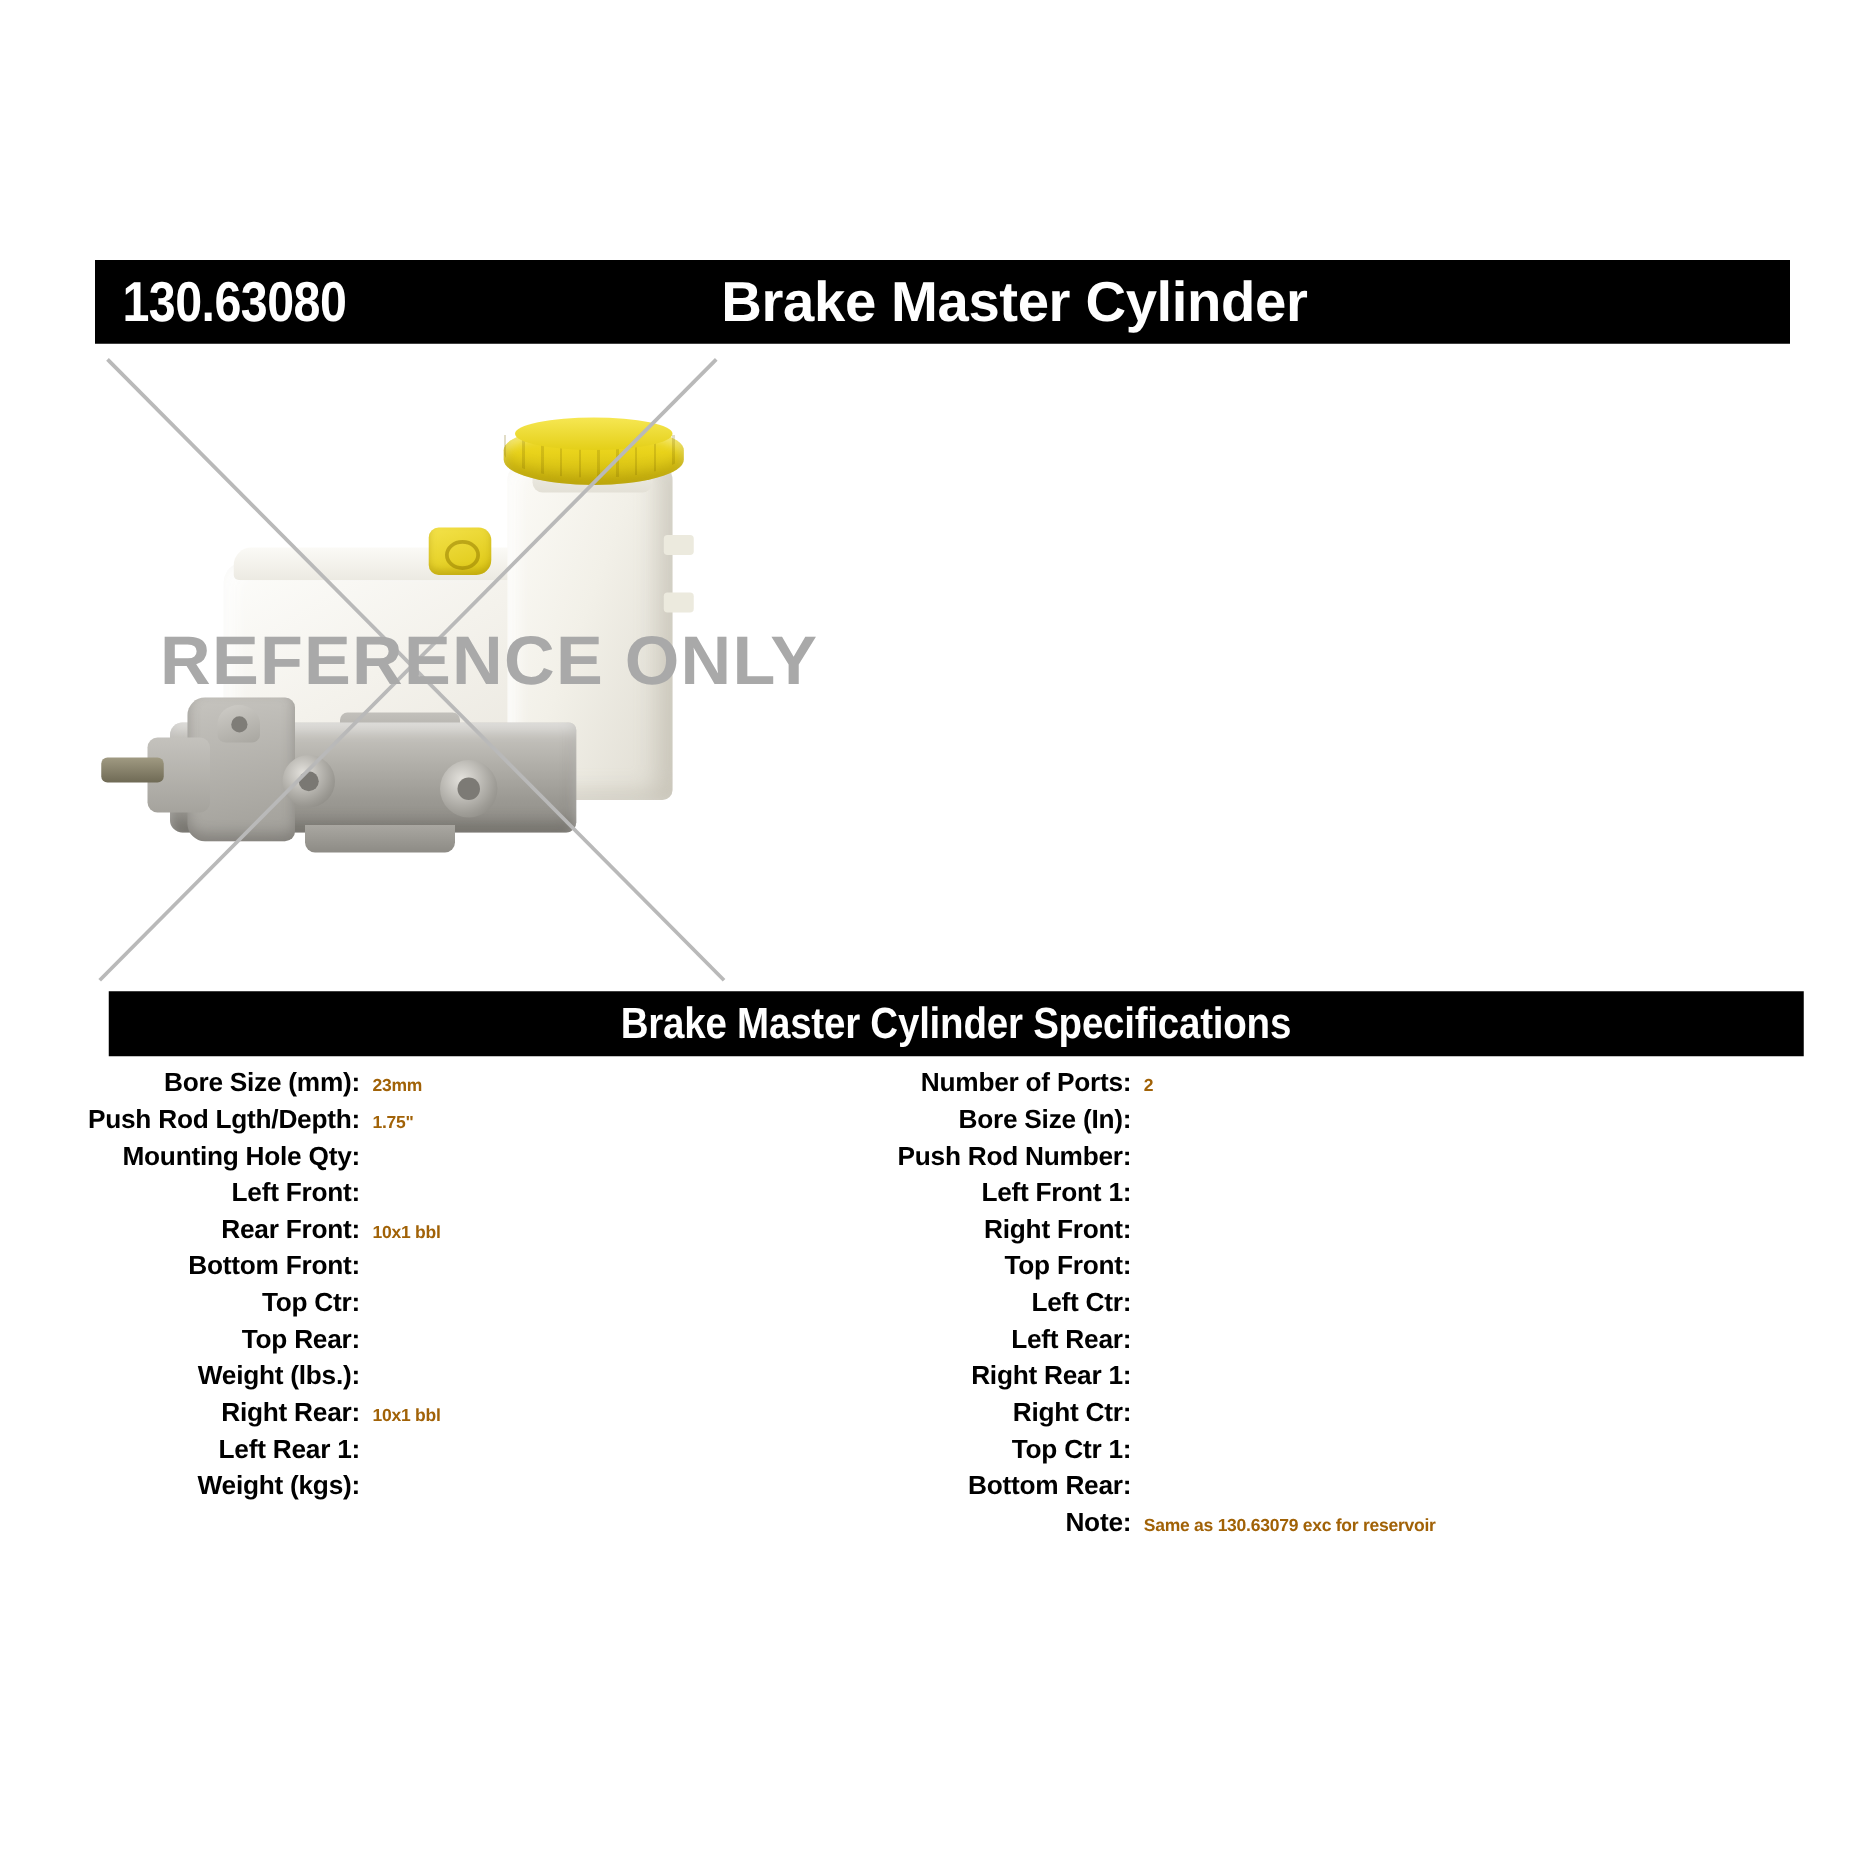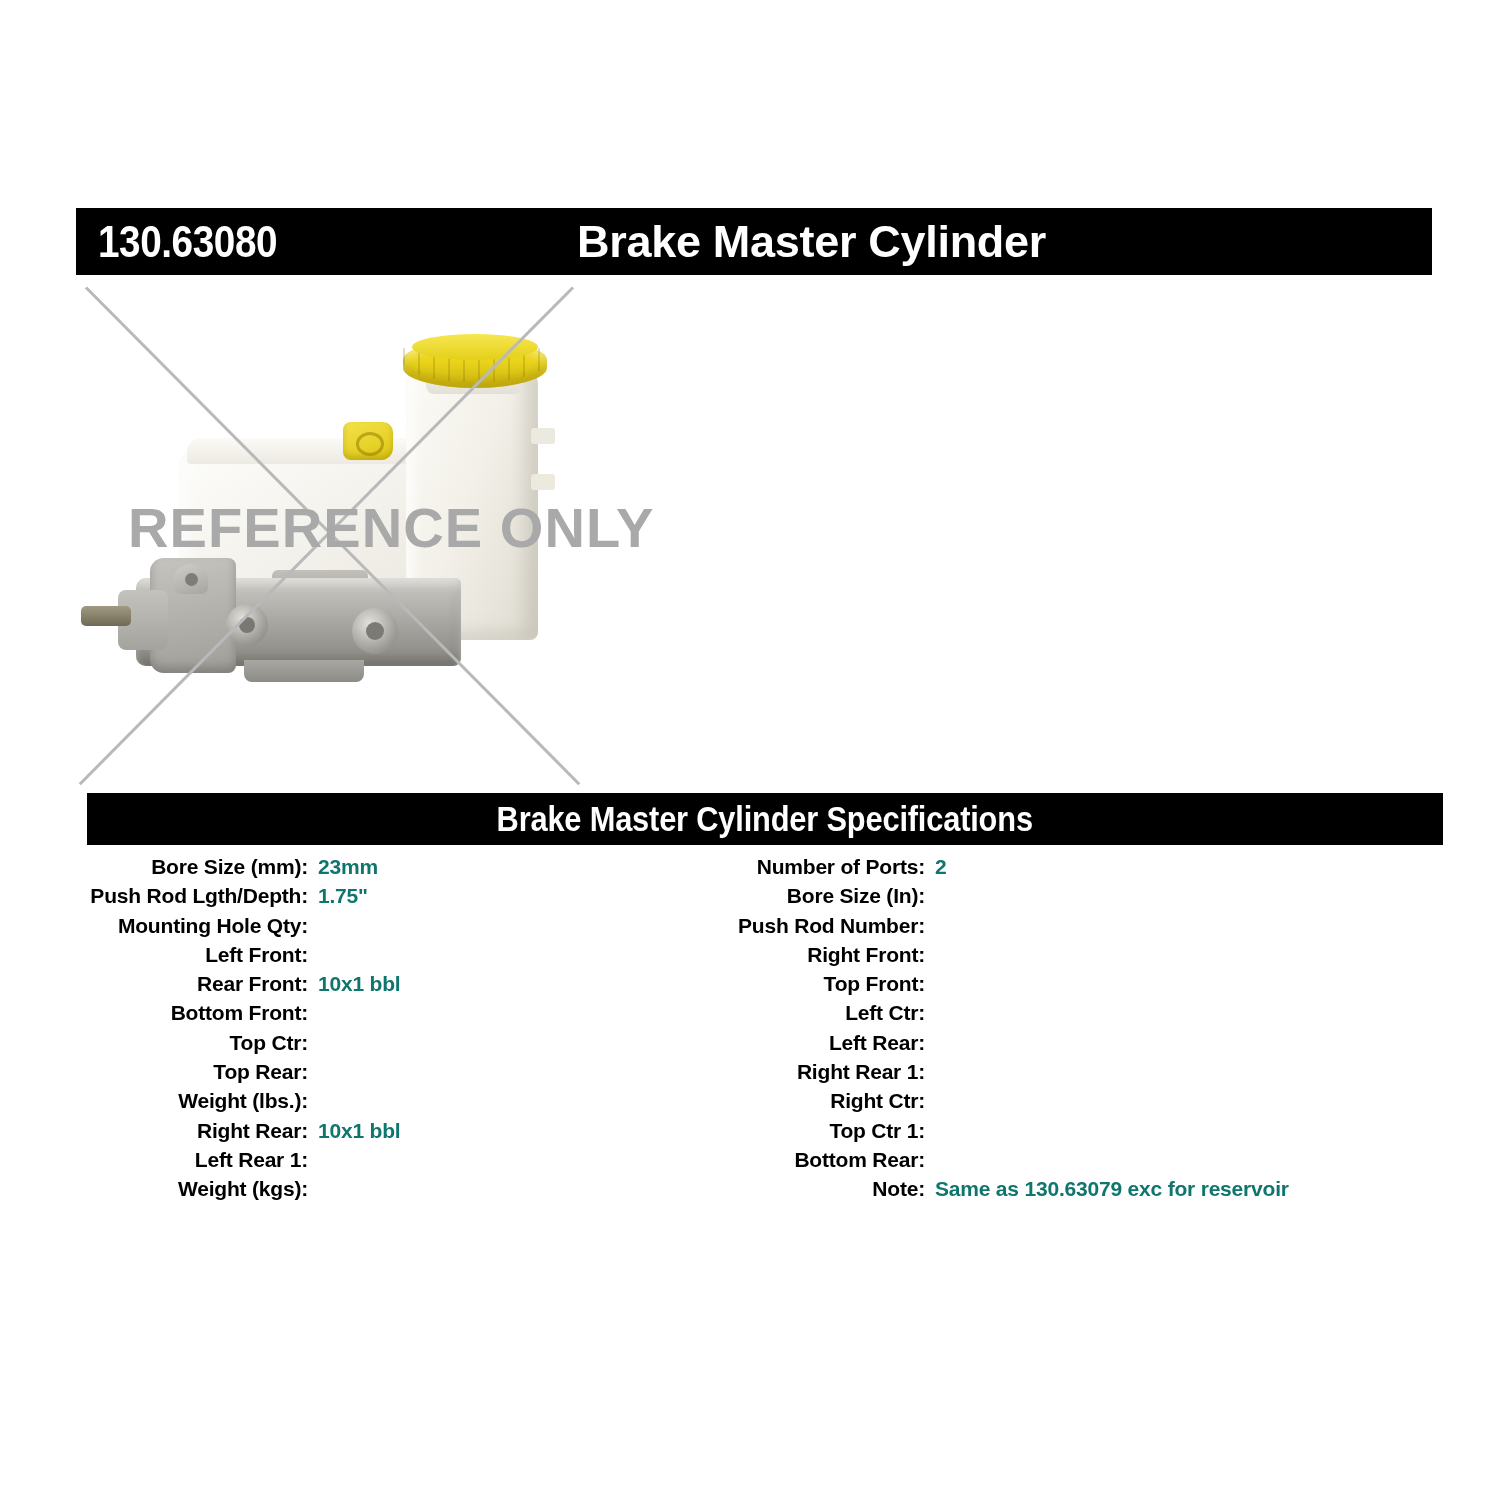--- a/index.html
+++ b/index.html
@@ -227,28 +227,27 @@
     align-items:baseline;
     height:29.3px;
   }
   .spec-label{
     text-align:right;
     font-size:21px;
     font-weight:bold;
     color:#000000;
     white-space:nowrap;
     letter-spacing:-0.2px;
-    margin-left:20px;
   }
   .spec-col.left .spec-label{width:288px;}
   .spec-col.right .spec-label{width:288px;}
   .spec-value{
-    font-size:21px;
-    font-weight:bold;
-    color:#0f766e;
+    font-size:14px;
+    font-weight:bold;
+    color:#a16207;
     white-space:nowrap;
     padding-left:10px;
     letter-spacing:-0.2px;
   }
 </style>
 </head>
 <body>
 
 <div class="sheet">
 
@@ -350,20 +349,24 @@
         </div>
         <div class="spec-row">
           <div class="spec-label">Bore Size (In):</div>
           <div class="spec-value"></div>
         </div>
         <div class="spec-row">
           <div class="spec-label">Push Rod Number:</div>
           <div class="spec-value"></div>
         </div>
         <div class="spec-row">
+          <div class="spec-label">Left Front 1:</div>
+          <div class="spec-value"></div>
+        </div>
+        <div class="spec-row">
           <div class="spec-label">Right Front:</div>
           <div class="spec-value"></div>
         </div>
         <div class="spec-row">
           <div class="spec-label">Top Front:</div>
           <div class="spec-value"></div>
         </div>
         <div class="spec-row">
           <div class="spec-label">Left Ctr:</div>
           <div class="spec-value"></div>

